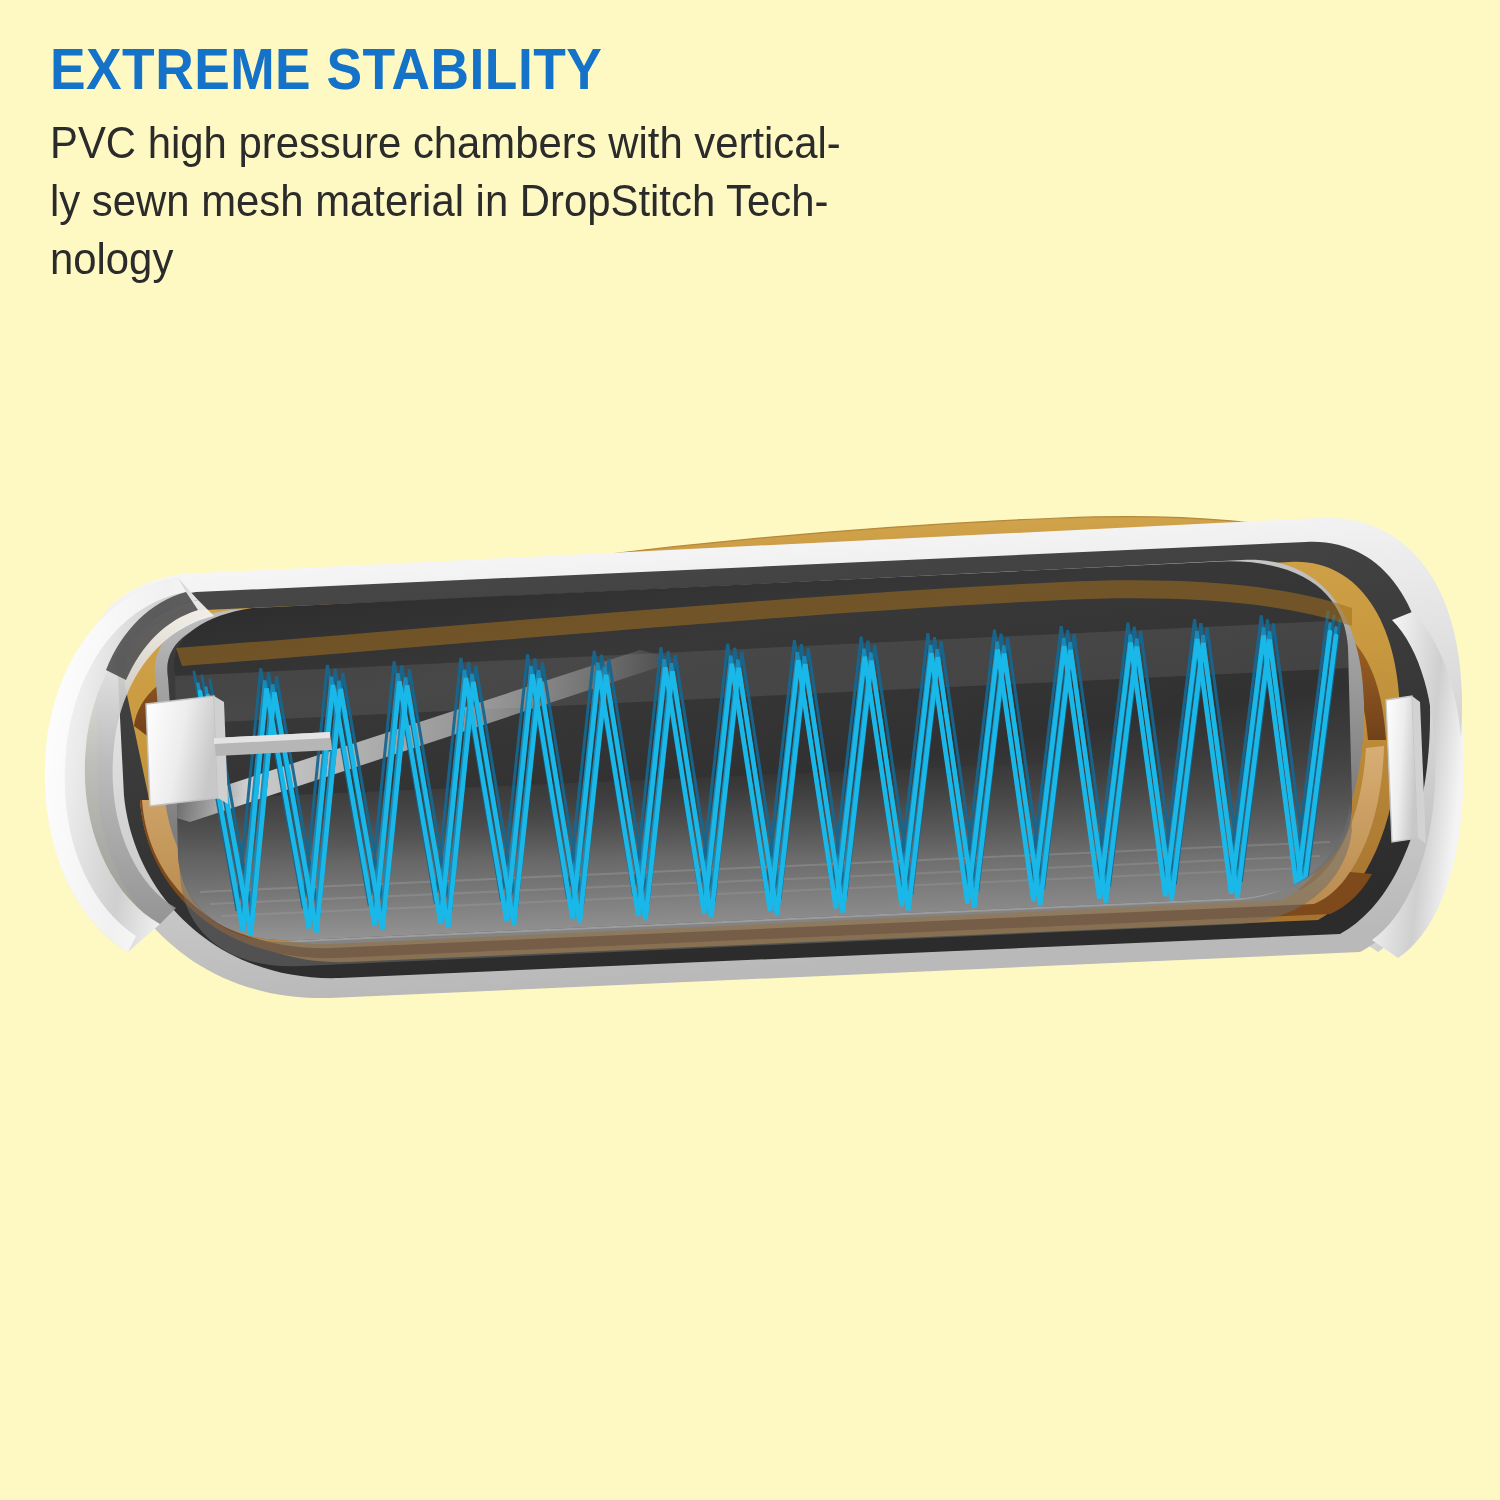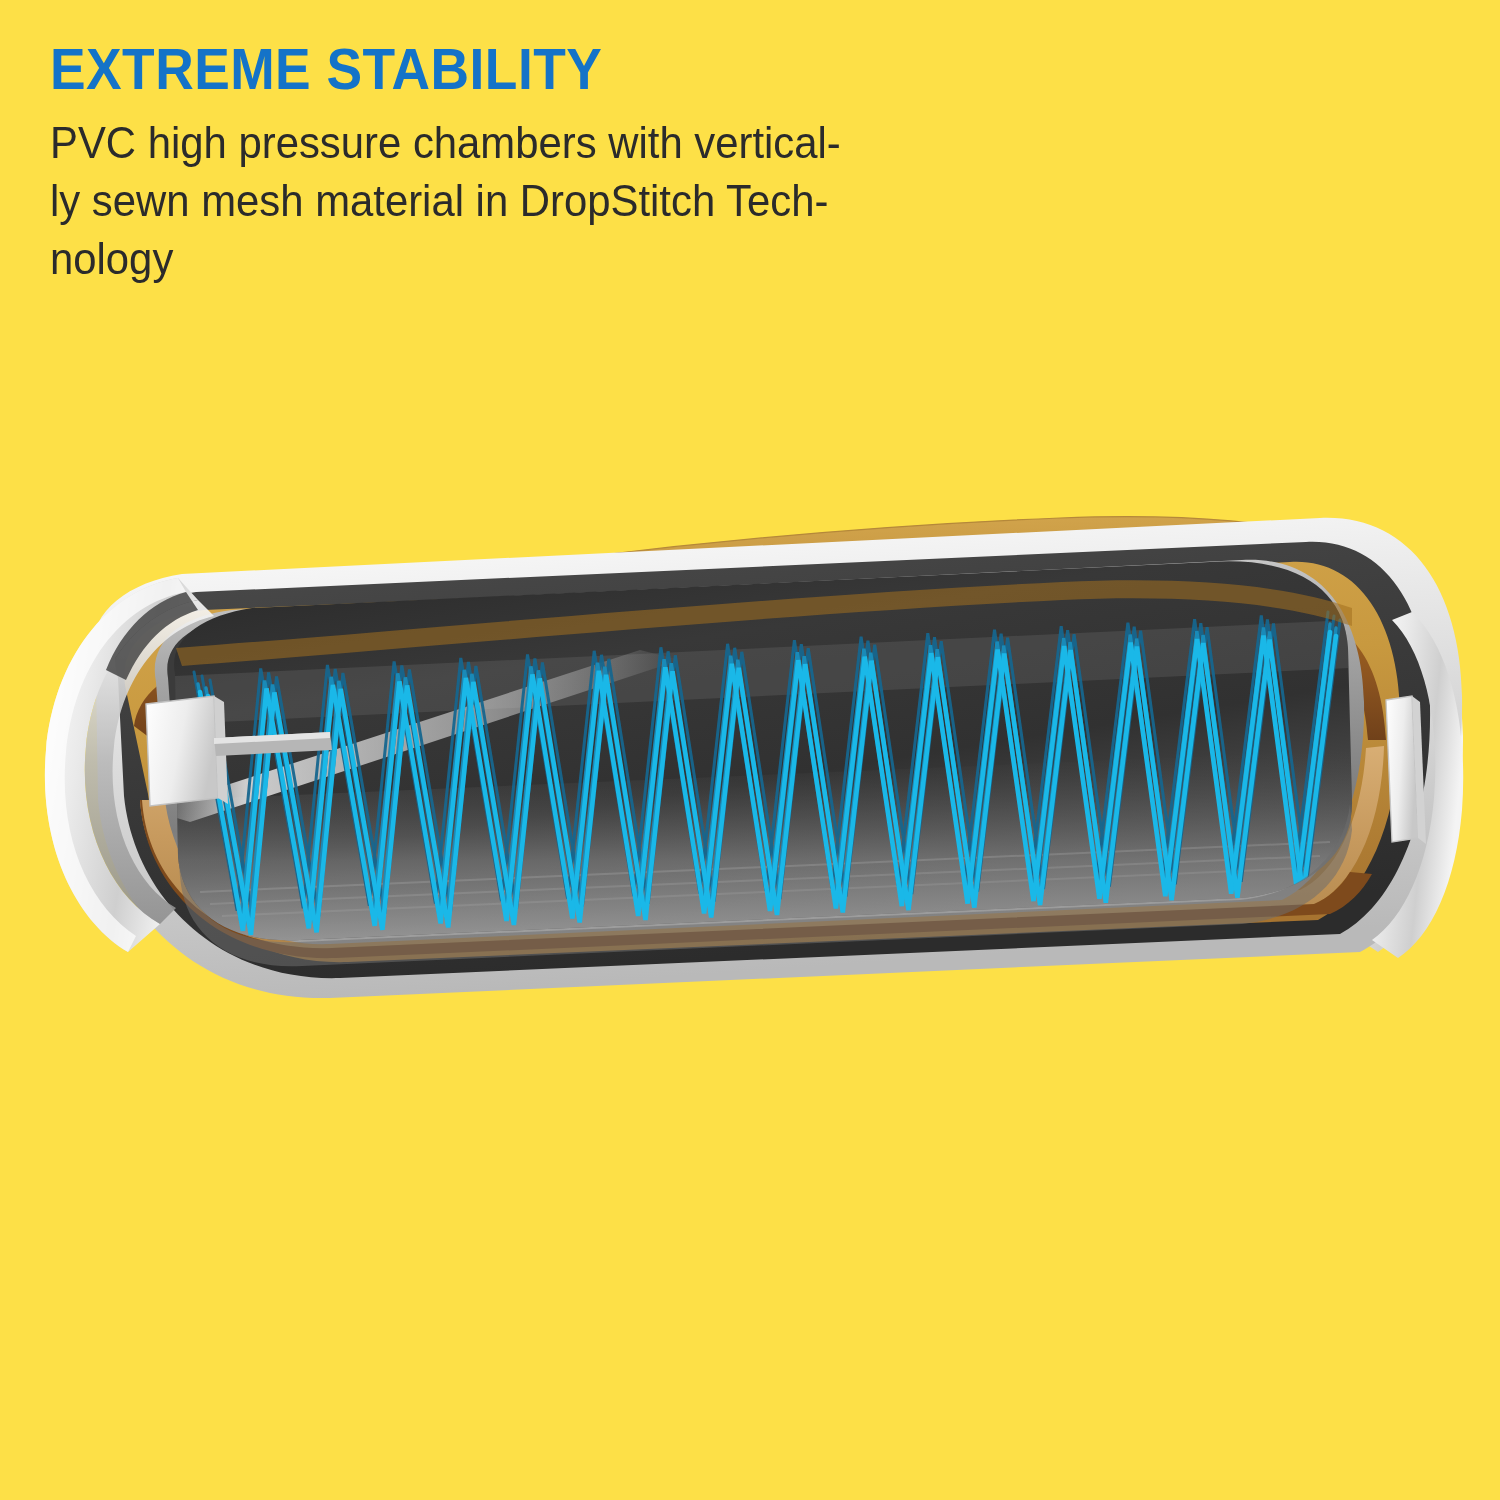--- a/index.html
+++ b/index.html
@@ -12,21 +12,21 @@
     height: 1500px;
     font-family: "Liberation Sans", sans-serif;
     position: relative;
     overflow: hidden;
   }
   #page {
     position: absolute;
     left: 0; top: 0;
     width: 1500px;
     height: 1500px;
-    background: #fde047;
+    background: #fef9c3;
   }
 
   
   #text-block {
     position: absolute;
     left: 50px;
     top: 38px;
     width: 1060px;
   }
   #headline {

